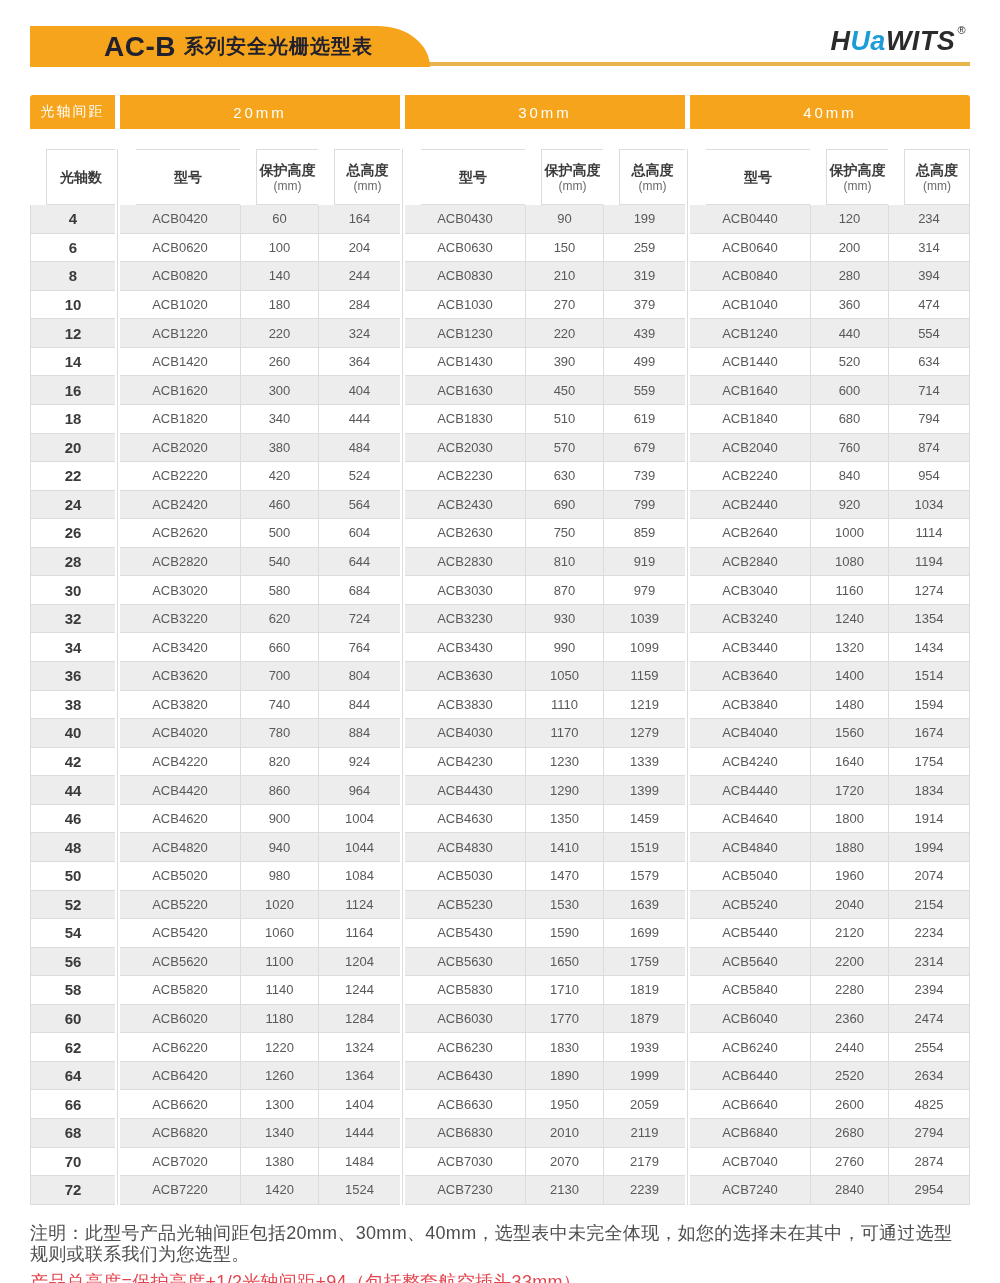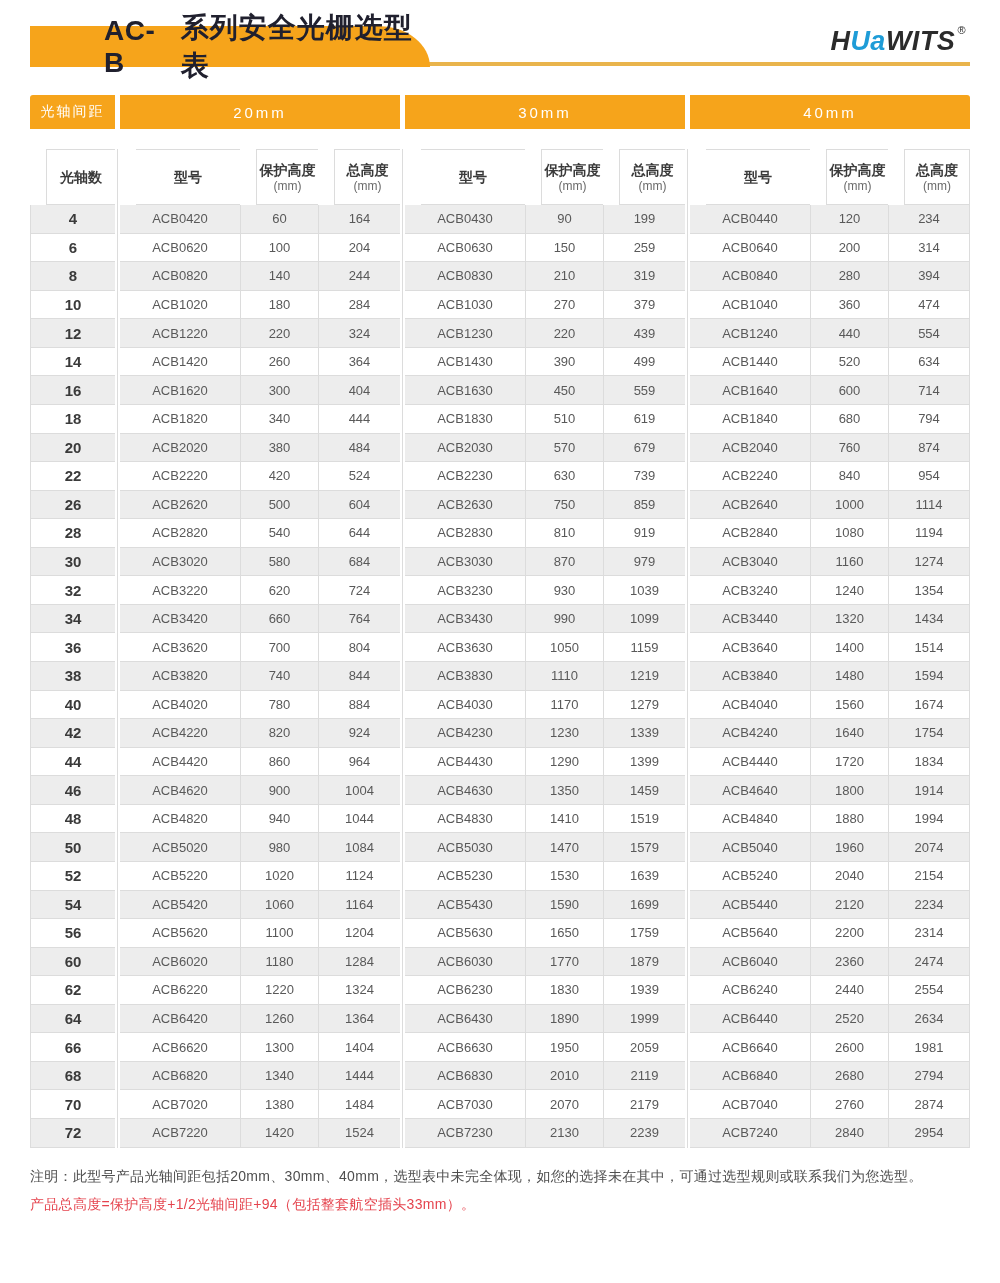--- a/index.html
+++ b/index.html
@@ -14,21 +14,21 @@
   .topbar{position:relative;height:47px;margin-bottom:28px;}
   .goldline{position:absolute;left:0;right:0;bottom:1px;height:4px;background:var(--gold-line);}
   .banner{
     position:absolute;left:0;bottom:0;height:41px;width:400px;
     background:var(--orange);
     border-top-right-radius:52px 41px;
     display:flex;align-items:center;padding-left:26px;box-sizing:border-box;
     z-index:2;
   }
   .banner .t1{font-size:28px;font-weight:800;color:var(--title-dark);letter-spacing:.5px;margin-right:8px;margin-left:48px;}
-  .banner .t2{font-size:28px;font-weight:700;color:var(--title-dark);letter-spacing:1px;}
+  .banner .t2{font-size:20px;font-weight:700;color:var(--title-dark);letter-spacing:1px;}
   .logo{
     position:absolute;right:6px;bottom:10px;
     font-style:italic;font-weight:800;font-size:27px;letter-spacing:.5px;
     color:var(--logo-dark);white-space:nowrap;
   }
   .logo .blue{color:var(--logo-blue);}
   .logo sup{font-size:11px;font-weight:400;font-style:normal;vertical-align:top;position:relative;top:-2px;left:2px;}
 
   
   .sel-table{width:940px;}
@@ -66,21 +66,21 @@
     background:#fff;color:var(--text-body);font-size:13px;
     border-bottom:1px solid var(--border);
   }
   .trow:nth-child(odd) .cell{background:var(--row-alt);}
   .trow .axis{font-size:15px;font-weight:700;color:var(--text-dark);border-left:1px solid var(--border);}
   .trow .sep{border-left:1px solid var(--border);}
   .trow .last{border-right:1px solid var(--border);}
 
   
   .notes{margin-top:18px;}
-  .note{font-size:14px;line-height:21px;margin-bottom:7px;letter-spacing:.3px;}
+  .note{font-size:18px;line-height:21px;margin-bottom:7px;letter-spacing:.3px;}
   .note.gray{color:var(--note-gray);}
   .note.red{color:var(--note-red);}
 </style>
 </head>
 <body>
 
 <div class="page">
 
   <div class="topbar">
     <div class="goldline"></div>
@@ -282,20 +282,35 @@
           <div class="gapcell"></div>
           <div class="cell">ACB2230</div>
           <div class="cell sep">630</div>
           <div class="cell sep">739</div>
           <div class="gapcell"></div>
           <div class="cell">ACB2240</div>
           <div class="cell sep">840</div>
           <div class="cell sep last">954</div>
         </div>
         <div class="grid trow">
+          <div class="cell axis">24</div>
+          <div class="gapcell"></div>
+          <div class="cell">ACB2420</div>
+          <div class="cell sep">460</div>
+          <div class="cell sep">564</div>
+          <div class="gapcell"></div>
+          <div class="cell">ACB2430</div>
+          <div class="cell sep">690</div>
+          <div class="cell sep">799</div>
+          <div class="gapcell"></div>
+          <div class="cell">ACB2440</div>
+          <div class="cell sep">920</div>
+          <div class="cell sep last">1034</div>
+        </div>
+        <div class="grid trow">
           <div class="cell axis">26</div>
           <div class="gapcell"></div>
           <div class="cell">ACB2620</div>
           <div class="cell sep">500</div>
           <div class="cell sep">604</div>
           <div class="gapcell"></div>
           <div class="cell">ACB2630</div>
           <div class="cell sep">750</div>
           <div class="cell sep">859</div>
           <div class="gapcell"></div>
@@ -522,20 +537,35 @@
           <div class="gapcell"></div>
           <div class="cell">ACB5630</div>
           <div class="cell sep">1650</div>
           <div class="cell sep">1759</div>
           <div class="gapcell"></div>
           <div class="cell">ACB5640</div>
           <div class="cell sep">2200</div>
           <div class="cell sep last">2314</div>
         </div>
         <div class="grid trow">
+          <div class="cell axis">58</div>
+          <div class="gapcell"></div>
+          <div class="cell">ACB5820</div>
+          <div class="cell sep">1140</div>
+          <div class="cell sep">1244</div>
+          <div class="gapcell"></div>
+          <div class="cell">ACB5830</div>
+          <div class="cell sep">1710</div>
+          <div class="cell sep">1819</div>
+          <div class="gapcell"></div>
+          <div class="cell">ACB5840</div>
+          <div class="cell sep">2280</div>
+          <div class="cell sep last">2394</div>
+        </div>
+        <div class="grid trow">
           <div class="cell axis">60</div>
           <div class="gapcell"></div>
           <div class="cell">ACB6020</div>
           <div class="cell sep">1180</div>
           <div class="cell sep">1284</div>
           <div class="gapcell"></div>
           <div class="cell">ACB6030</div>
           <div class="cell sep">1770</div>
           <div class="cell sep">1879</div>
           <div class="gapcell"></div>
@@ -579,21 +609,21 @@
           <div class="cell">ACB6620</div>
           <div class="cell sep">1300</div>
           <div class="cell sep">1404</div>
           <div class="gapcell"></div>
           <div class="cell">ACB6630</div>
           <div class="cell sep">1950</div>
           <div class="cell sep">2059</div>
           <div class="gapcell"></div>
           <div class="cell">ACB6640</div>
           <div class="cell sep">2600</div>
-          <div class="cell sep last">1981</div>
+          <div class="cell sep last">4825</div>
         </div>
         <div class="grid trow">
           <div class="cell axis">68</div>
           <div class="gapcell"></div>
           <div class="cell">ACB6820</div>
           <div class="cell sep">1340</div>
           <div class="cell sep">1444</div>
           <div class="gapcell"></div>
           <div class="cell">ACB6830</div>
           <div class="cell sep">2010</div>

